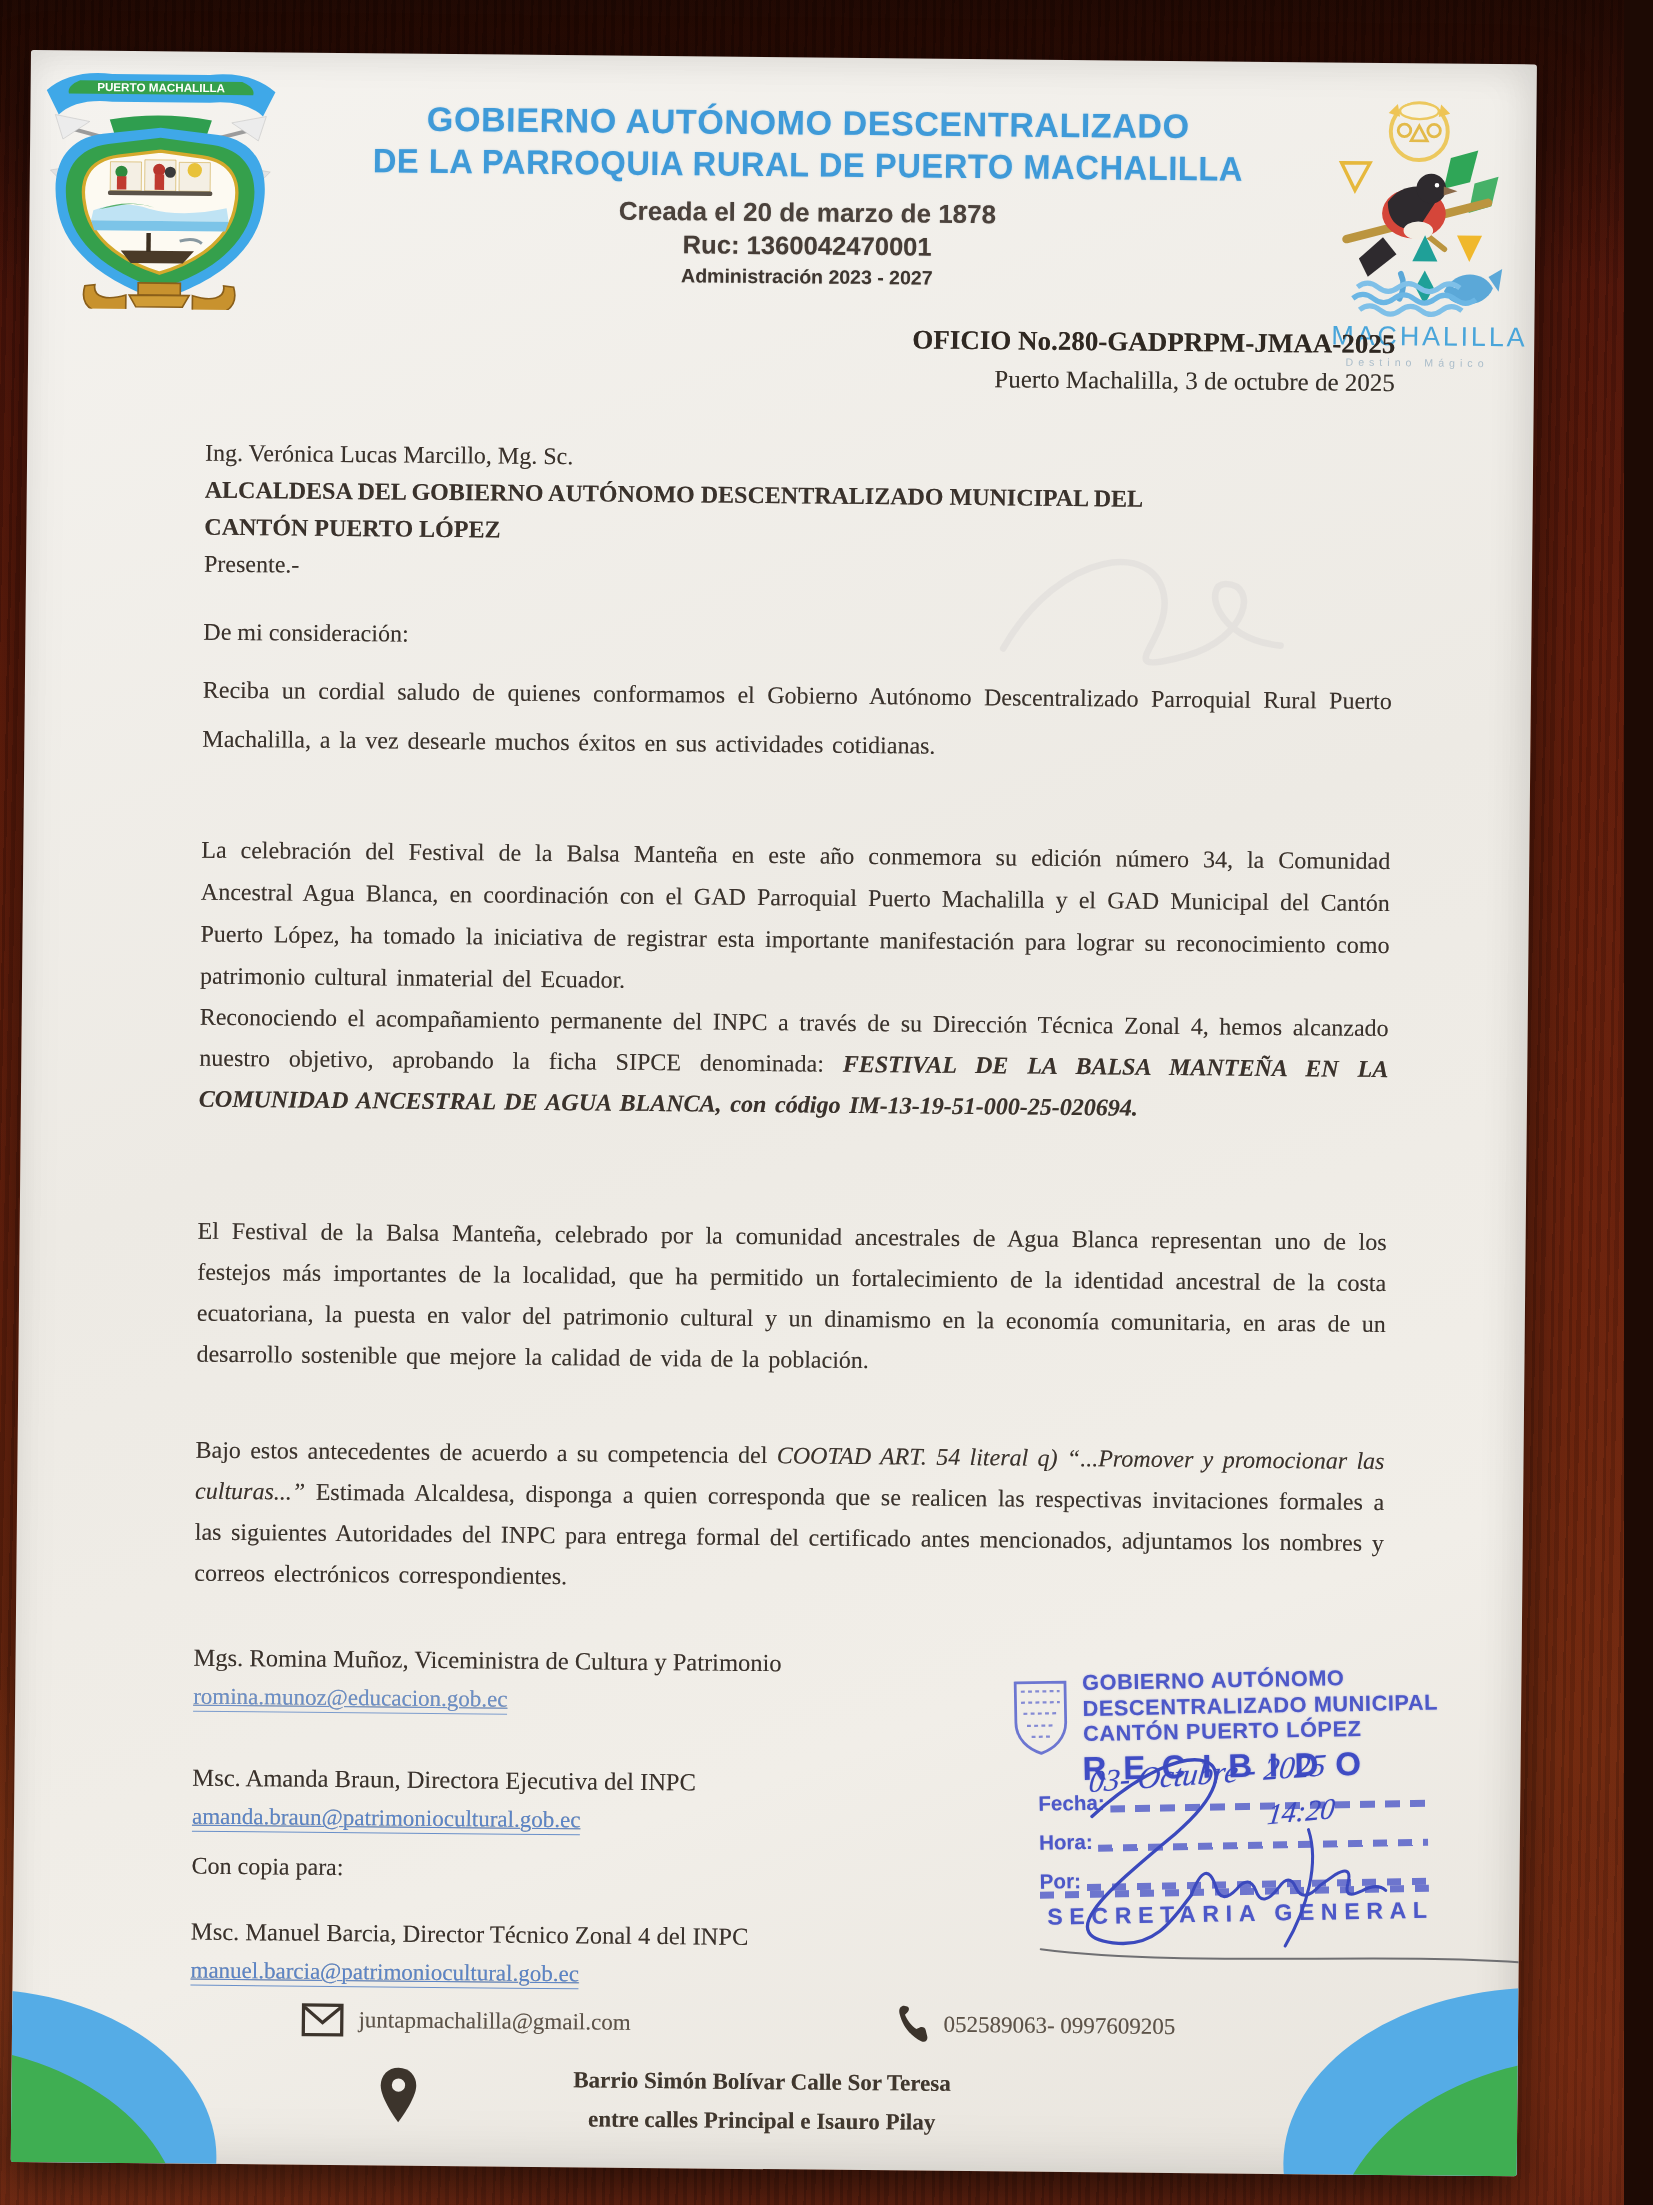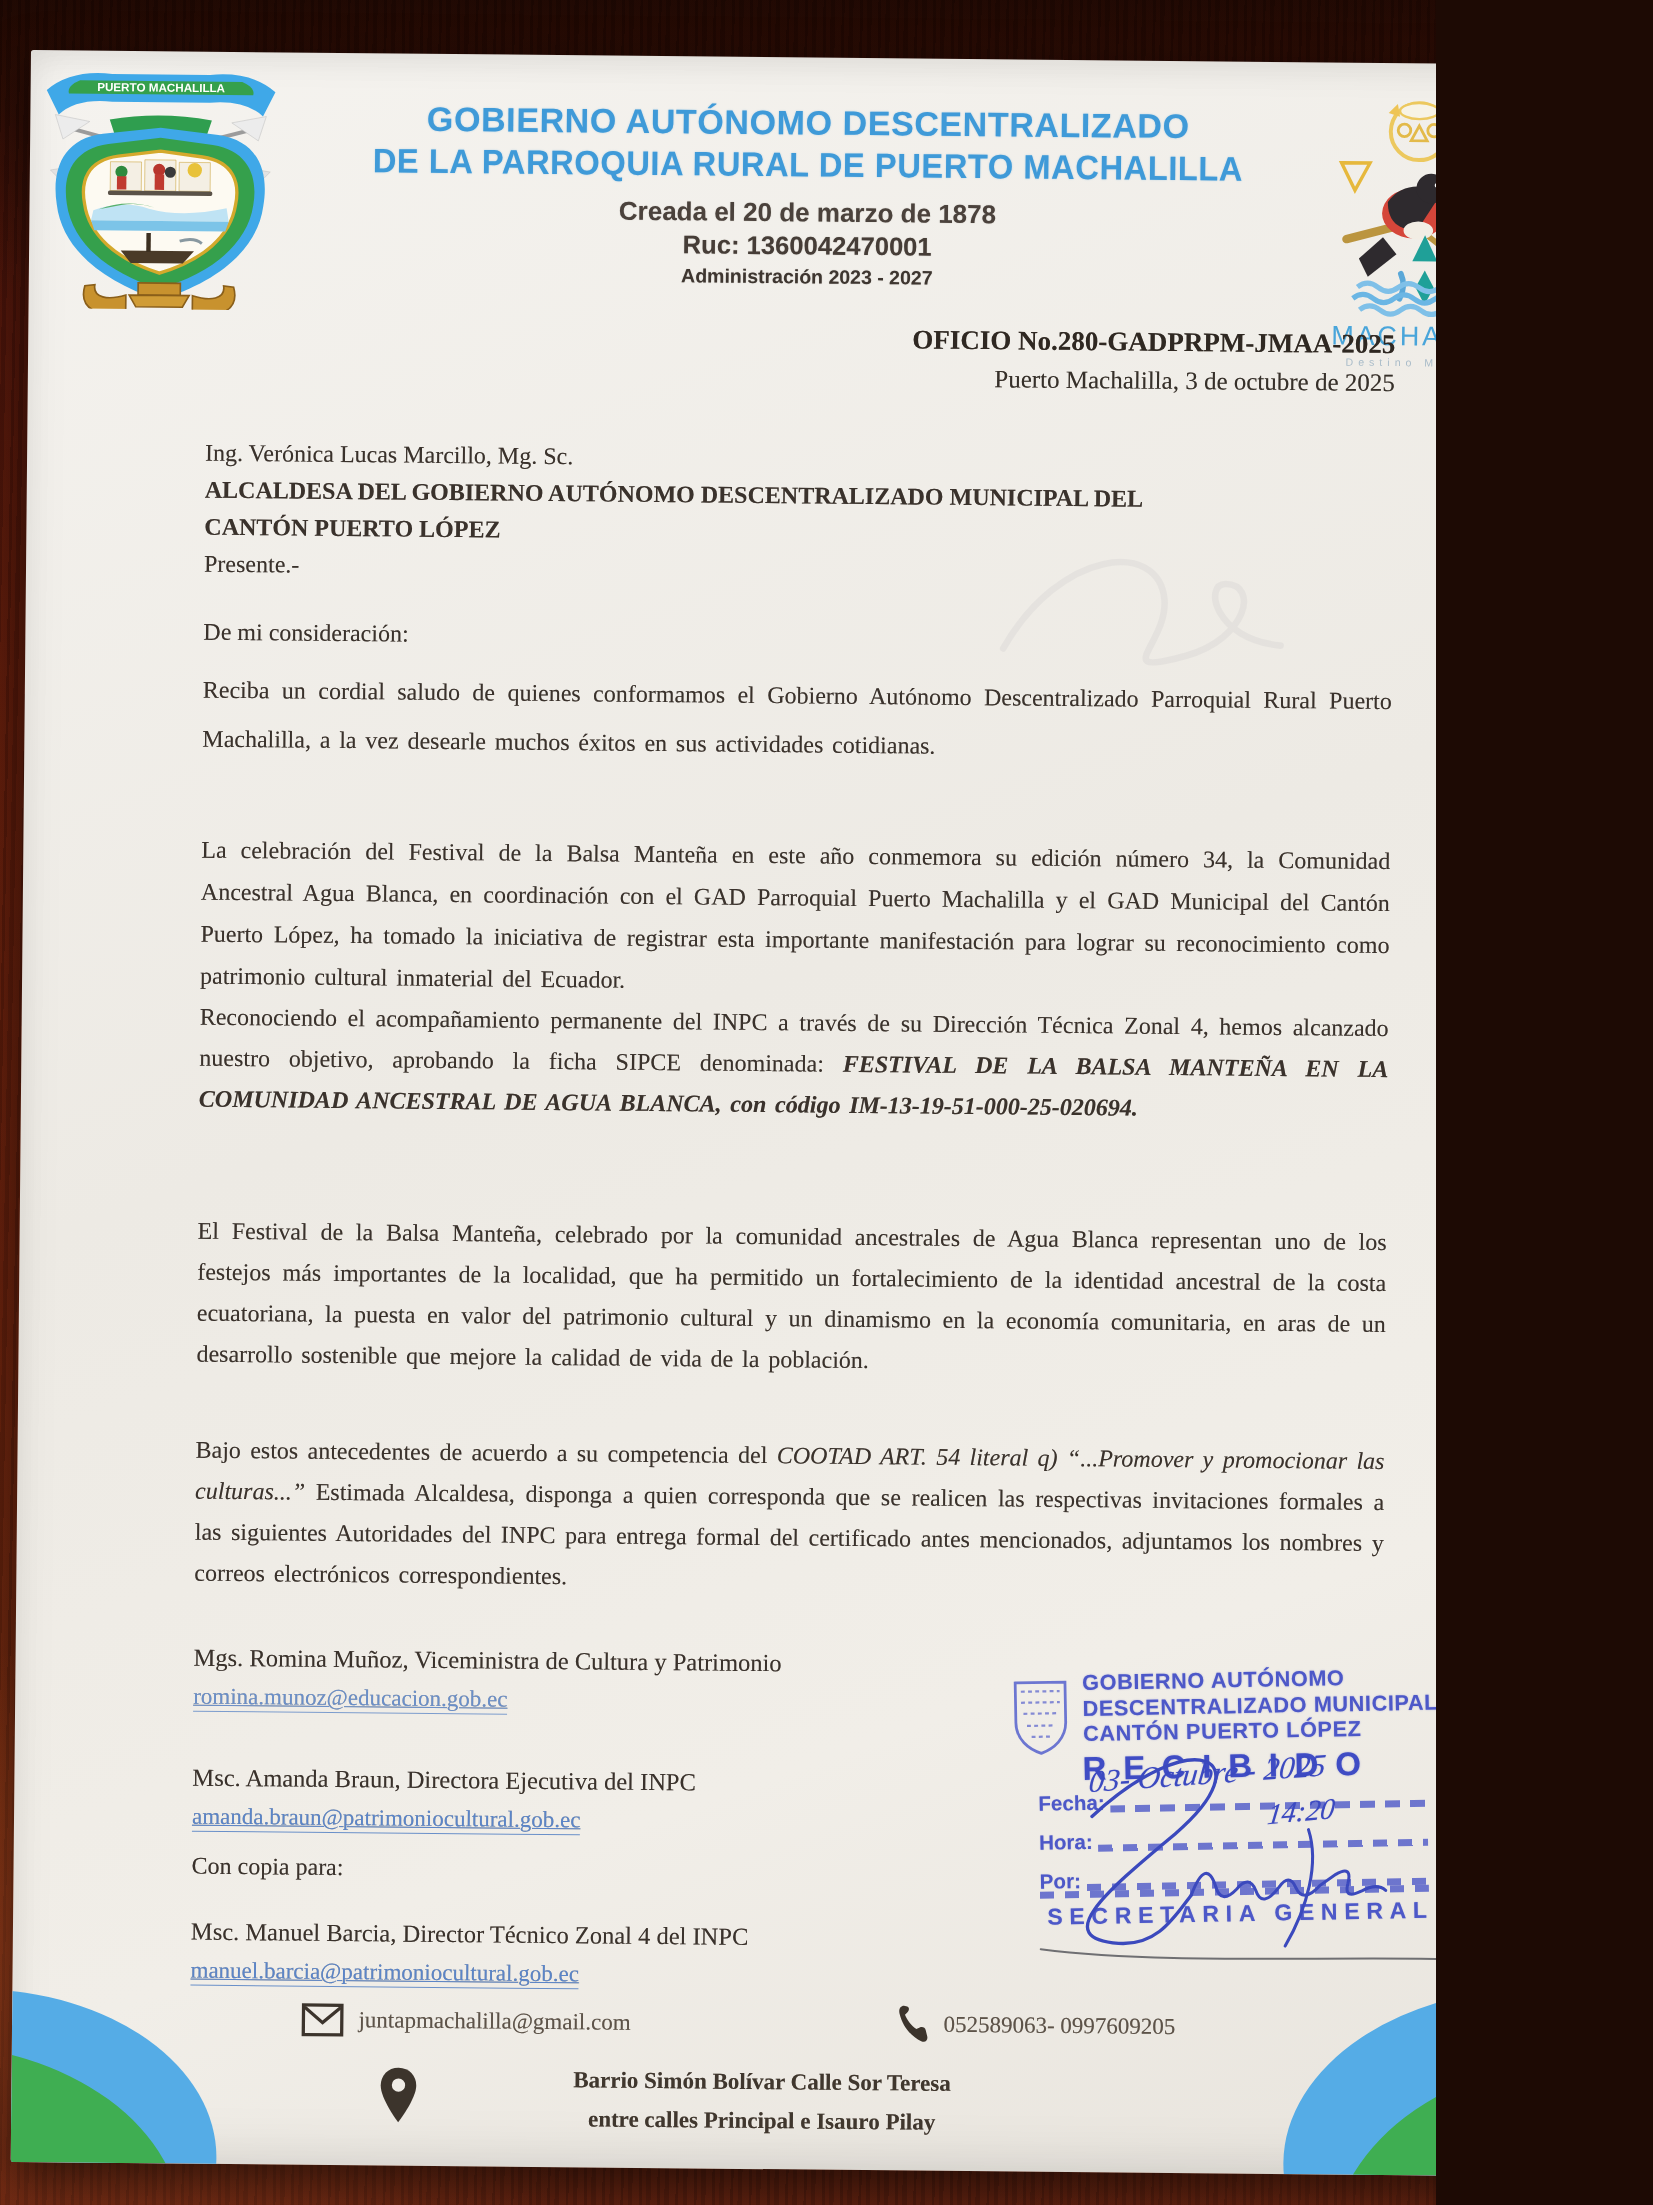--- a/index.html
+++ b/index.html
@@ -1,16 +1,16 @@
 <!DOCTYPE html>
 <html style="font-size:9px"><head>
 <meta charset="utf-8">
 <style>
   html,body{margin:0;padding:0;background:#1d0a04;}
-  .photo{position:relative;width:1436px;height:2205px;overflow:hidden;
+  .photo{position:relative;width:1624px;height:2205px;overflow:hidden;
     font-family:"Liberation Serif",serif;
     background:
       linear-gradient(180deg, rgba(12,3,0,.55) 0%, rgba(12,3,0,0) 13%),
       radial-gradient(834px 556px at 10% 90%, rgba(214,96,44,.42), rgba(214,96,44,0) 62%),
       radial-gradient(611px 445px at 92% 94%, rgba(150,55,22,.35), rgba(150,55,22,0) 60%),
       repeating-linear-gradient(91deg, rgba(18,4,1,.16) 0 2.8px, rgba(126,44,16,.10) 2.8px 7.2px, rgba(24,6,2,.14) 7.2px 11.7px, rgba(158,64,28,.07) 11.7px 18.3px),
       linear-gradient(178deg, #300d05 0%, #4c140a 14%, #5d1b0b 32%, #68210d 56%, #712a10 80%, #5f2110 100%);
   }
   .abs{position:absolute;}
   .paper{position:absolute;left:31px;top:50px;width:1506px;height:2112px;

